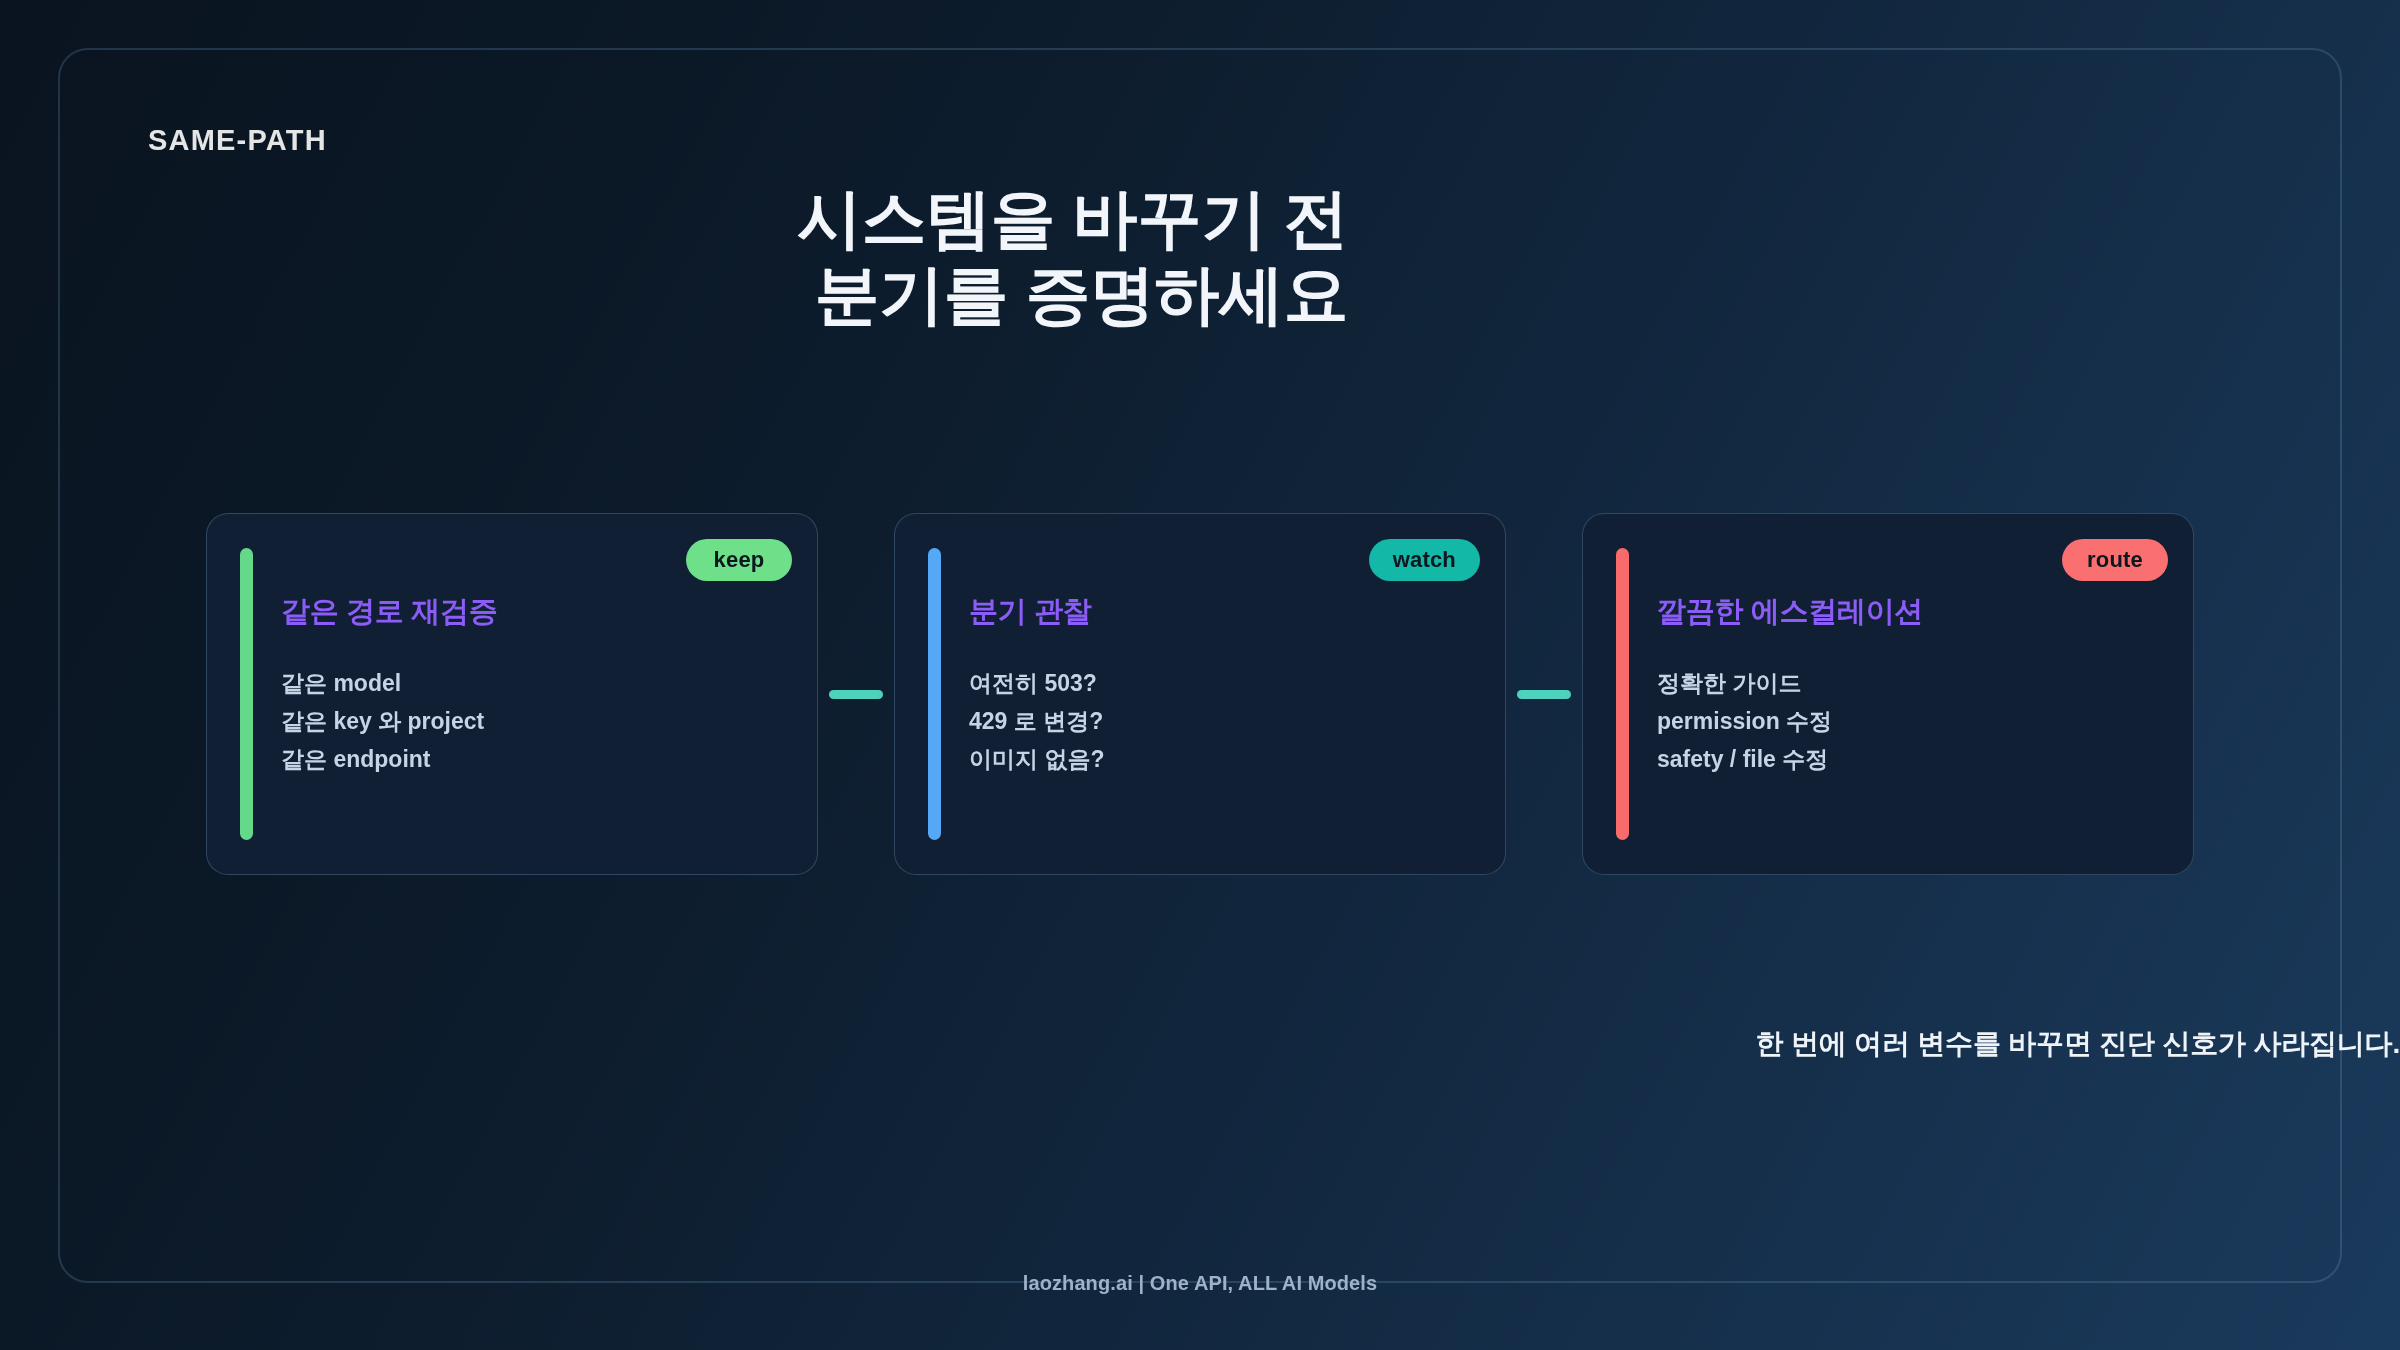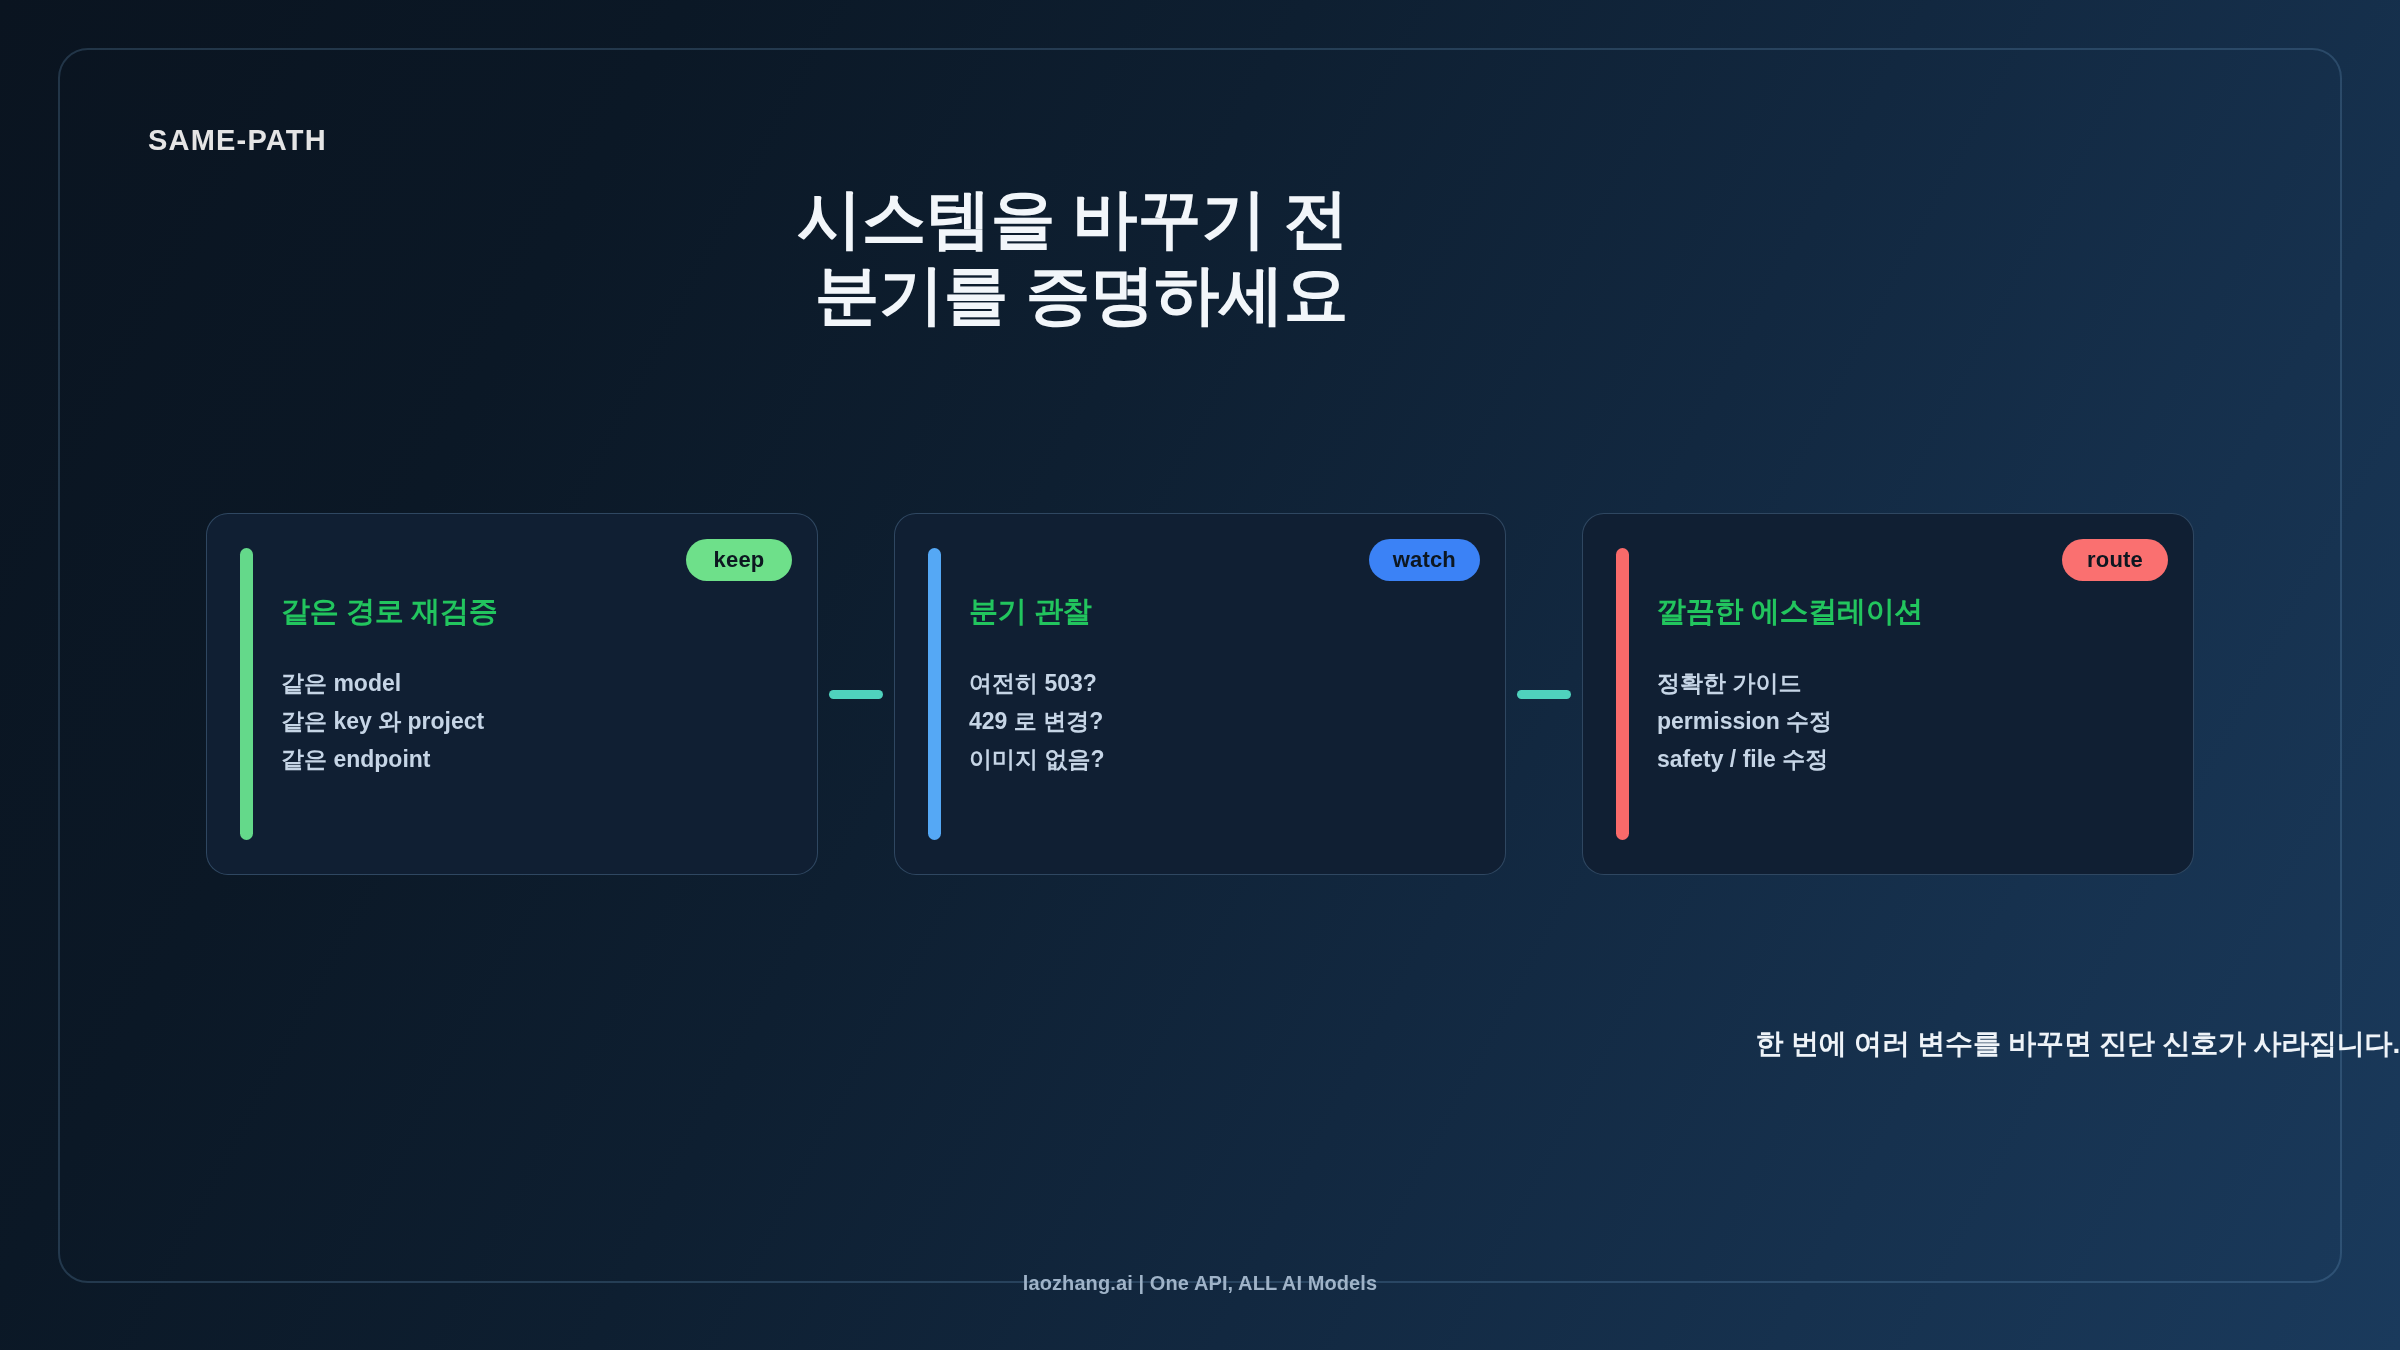--- a/index.html
+++ b/index.html
@@ -105,21 +105,21 @@
     letter-spacing:0.2px;
   }
 
   .card-title {
     position:absolute;
     left:74px;
     top:78px;
     right:160px;
     font-size:29px;
     font-weight:bold;
-    color:#22c55e;
+    color:#8b5cf6;
     letter-spacing:-0.3px;
   }
 
   .card-lines {
     position:absolute;
     left:74px;
     top:150px;
     right:40px;
   }
   .card-lines .line {
@@ -197,21 +197,21 @@
       <div class="line">같은 endpoint</div>
     </div>
   </div>
 
   <div class="connector">
     <i id="cn0" style="background: rgb(79, 210, 189);"></i>
   </div>
 
   <div class="card">
     <div class="accent-bar" id="ab1" style="background: rgb(85, 168, 245);"></div>
-    <div class="badge" id="bd1" style="background: #3b82f6;">watch</div>
+    <div class="badge" id="bd1" style="background: #14b8a6;">watch</div>
     <div class="card-title">분기 관찰</div>
     <div class="card-lines">
       <div class="line">여전히 503?</div>
       <div class="line">429 로 변경?</div>
       <div class="line">이미지 없음?</div>
     </div>
   </div>
 
   <div class="connector">
     <i id="cn1" style="background: rgb(79, 210, 189);"></i>

